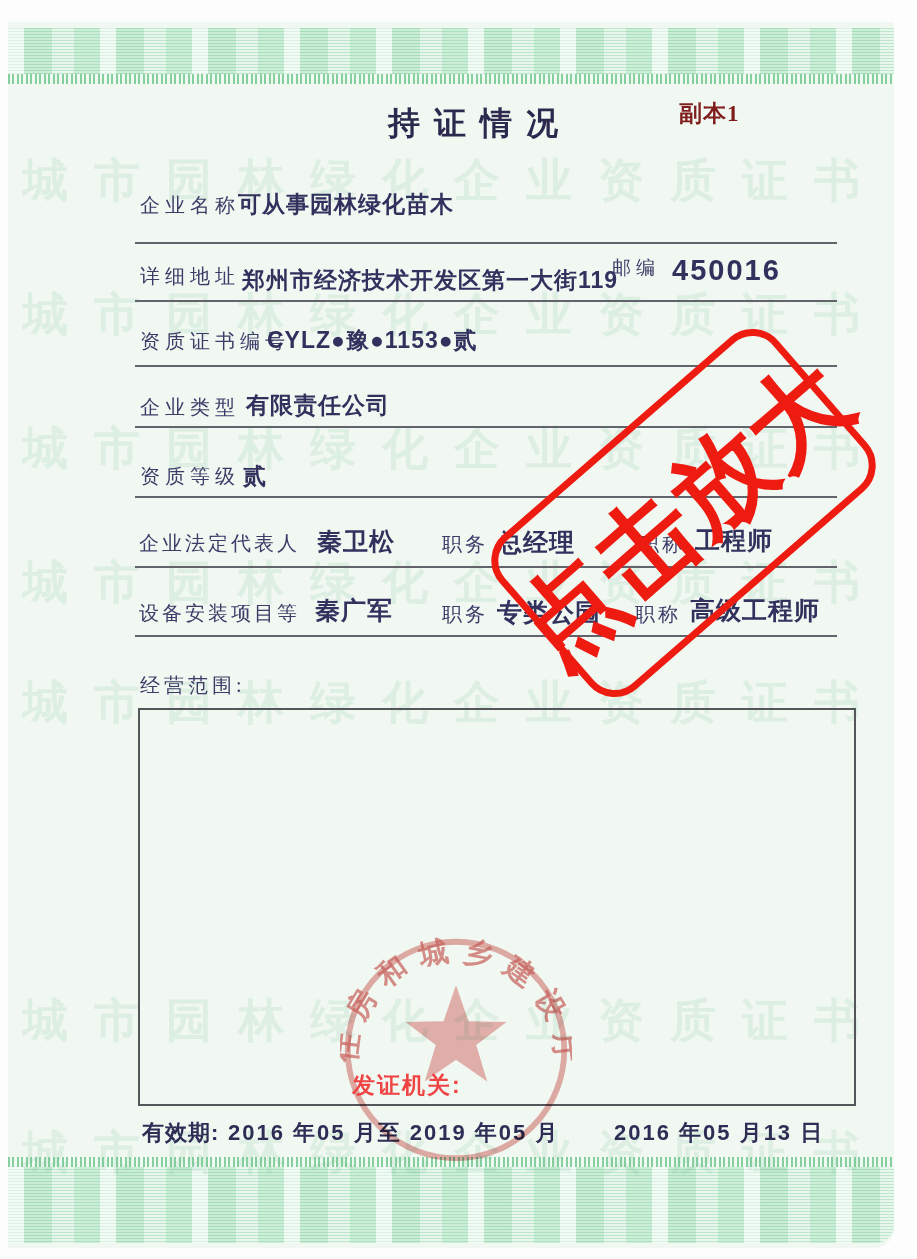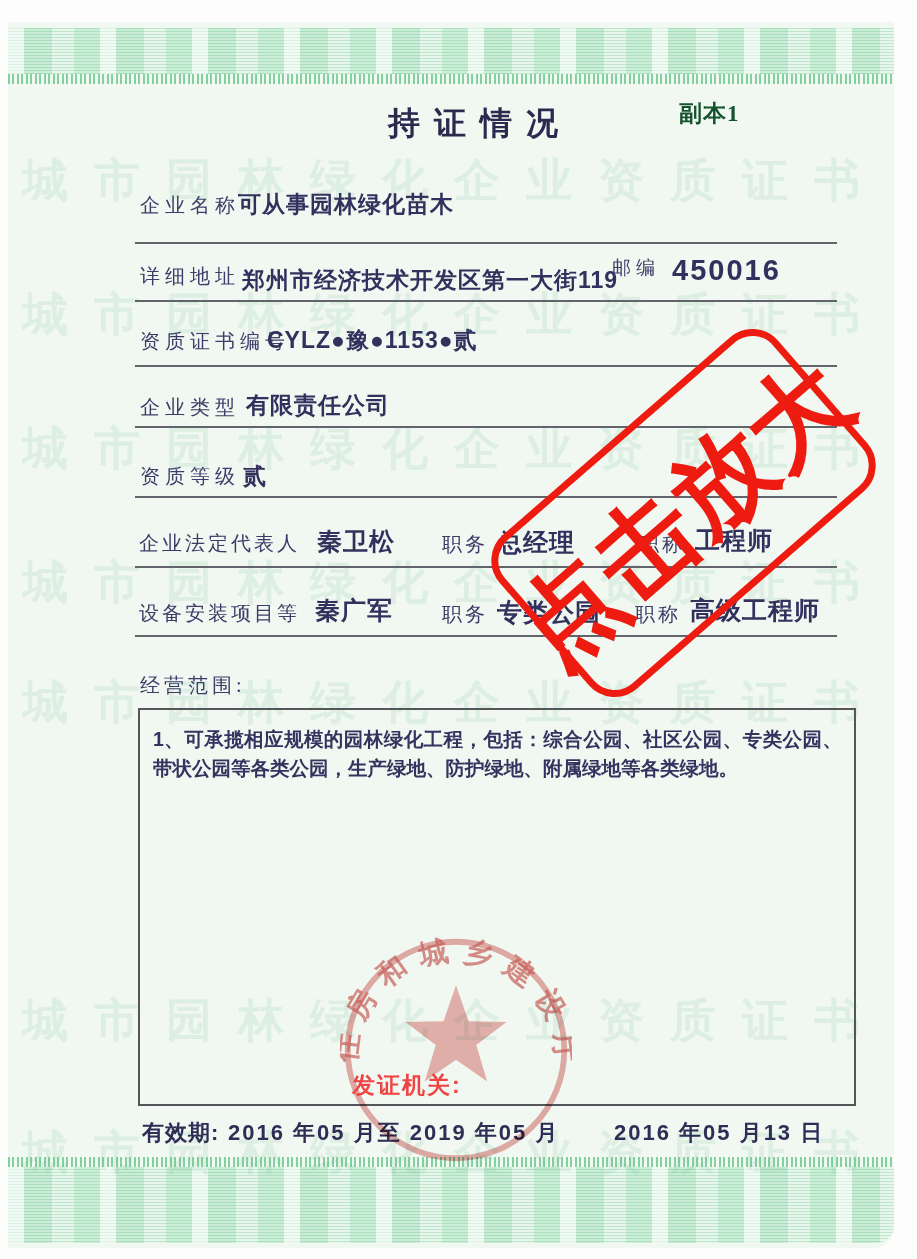--- a/index.html
+++ b/index.html
@@ -48,21 +48,21 @@
     letter-spacing:1px;white-space:nowrap;
   }
   .rule{position:absolute;height:0;border-top:2px solid #63636c;}
 
   .title{
     font-family:"Liberation Serif",serif;font-weight:bold;
     font-size:32px;letter-spacing:14px;color:#2b2a4e;white-space:nowrap;
   }
   .copy{
     font-family:"Liberation Serif",serif;font-weight:bold;
-    font-size:23px;color:#14532d;letter-spacing:1px;
+    font-size:23px;color:#7f1d1d;letter-spacing:1px;
   }
 
   .scope-box{
     position:absolute;left:138px;top:708px;width:714px;height:394px;
     border:2px solid #55555c;background:transparent;
   }
   .scope-text{
     position:absolute;left:13px;right:12px;top:15px;
     font-weight:bold;font-size:19.5px;line-height:29px;color:#34335f;
     text-align:justify;
@@ -151,21 +151,20 @@
 <div class="abs val" style="left:315px;top:594px;font-size:25px;">秦广军</div>
 <div class="abs lbl" style="left:442px;top:601px;letter-spacing:3px;">职务</div>
 <div class="abs val" style="left:497px;top:596px;font-size:25px;">专类公园</div>
 <div class="abs lbl" style="left:635px;top:601px;letter-spacing:3px;">职称</div>
 <div class="abs val" style="left:690px;top:594px;font-size:25px;">高级工程师</div>
 <div class="rule" style="left:135px;top:635px;width:702px;"></div>
 
 <div class="abs lbl" style="left:140px;top:672px;letter-spacing:4px;">经营范围:</div>
 <div class="scope-box">
   <div class="scope-text">
-    <div>1、可承揽相应规模的园林绿化工程，包括：综合公园、社区公园、专类公园、带状公园等各类公园，生产绿地、防护绿地、附属绿地等各类绿地。</div>
   </div>
 </div>
 
 <svg class="seal" viewBox="0 0 240 240">
   <circle cx="120" cy="120" r="112" fill="none" stroke="rgba(210,90,85,.55)" stroke-width="6"></circle>
   <polygon points="120,53 132.9,90.2 172.3,91 140.9,114.8 152.3,152.5 120,130 87.7,152.5 99.1,114.8 67.7,91 107.1,90.2" fill="rgba(213,88,84,.5)"></polygon>
   <path id="sealArc" d="M 18,152 A 104,104 0 1 1 222,152" fill="none"></path>
   <text font-size="30" font-weight="bold" fill="rgba(205,78,74,.7)" font-family="'Liberation Serif',serif">
     <textPath href="#sealArc" startOffset="50%" text-anchor="middle" textLength="330">住房和城乡建设厅</textPath>
   </text>

